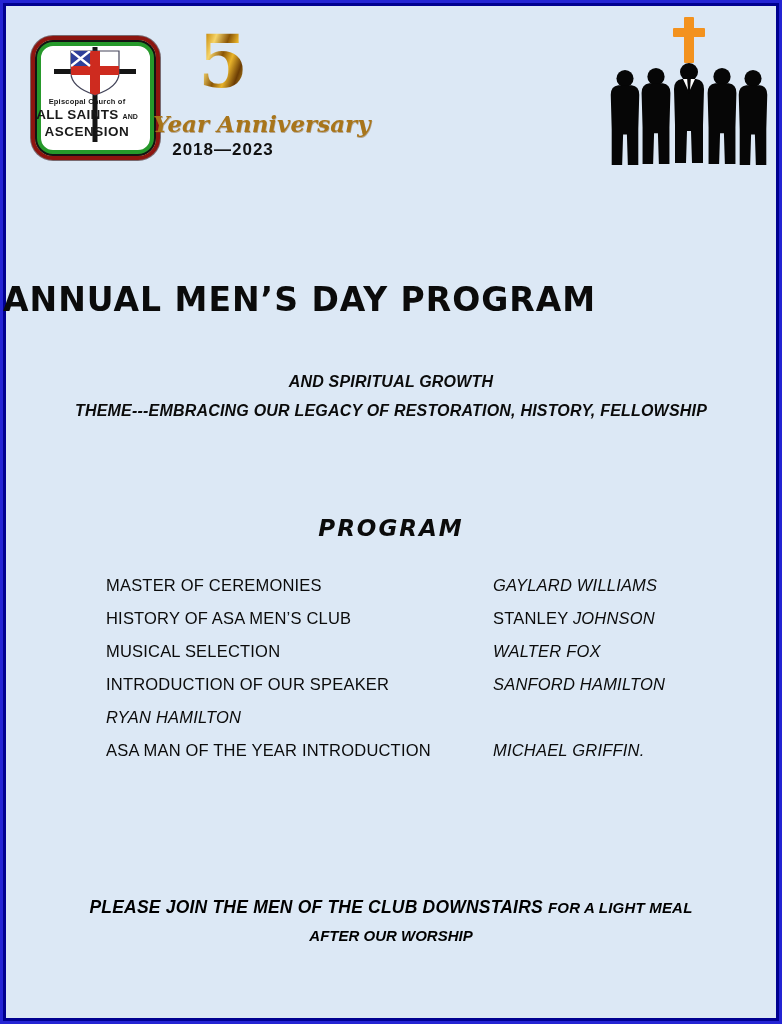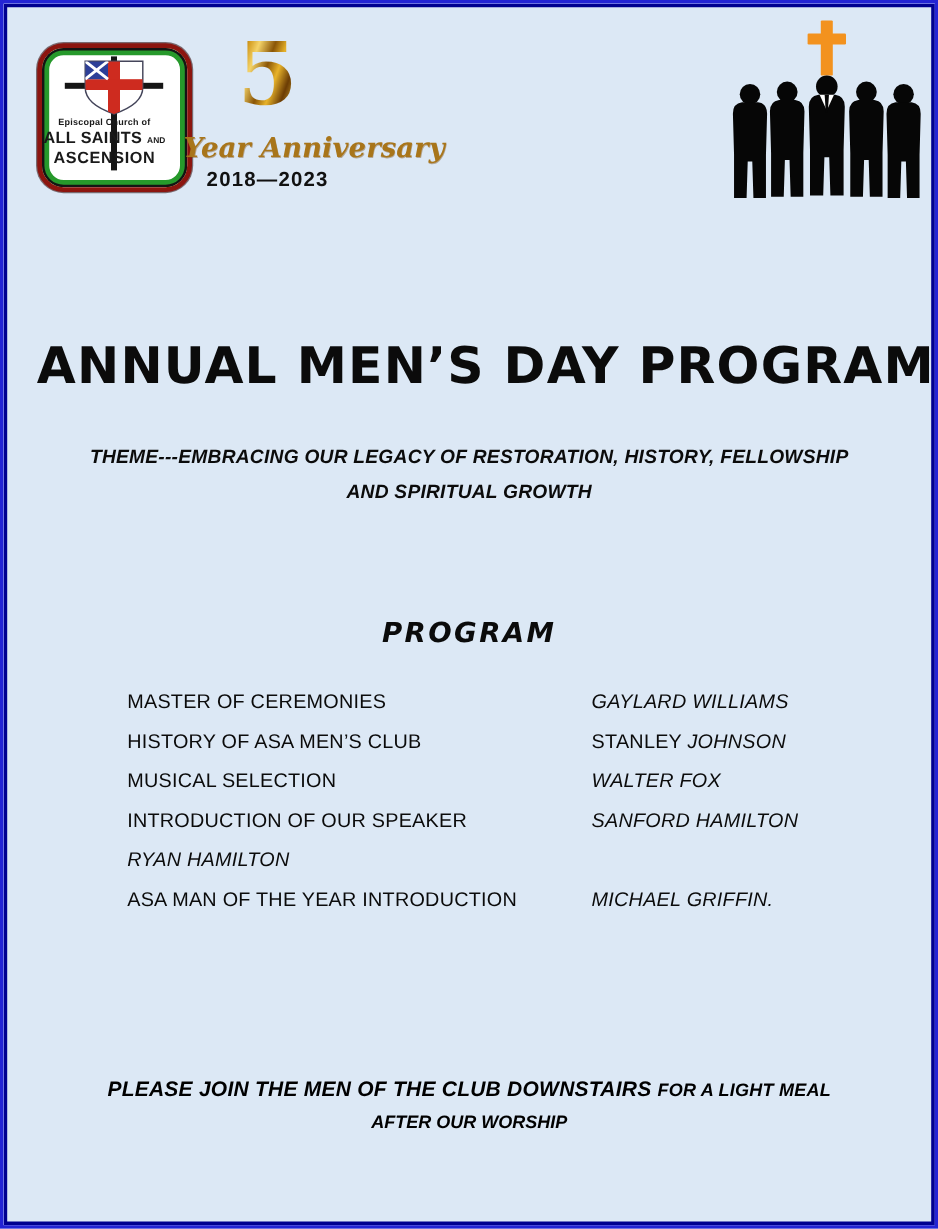--- a/index.html
+++ b/index.html
@@ -53,23 +53,23 @@
     text-shadow:0.5px 0.5px 0 rgba(120,70,5,.4);
   }
   .anniv-years { margin-top:5px; font-size:17px; font-weight:bold; letter-spacing:1px; color:#111;text-align:center; }
 
   
   .men-graphic { position:absolute; left:600px; top:10px; width:165px; height:152px; }
 
   
   .title {
     position:absolute; top:277px; left:0; right:0;
-    text-align:right;
+    text-align:left;
     font-family:"DejaVu Sans", sans-serif;
-    font-size:42px; font-weight:bold; letter-spacing:1px;
+    font-size:33px; font-weight:bold; letter-spacing:1px;
   }
   .theme {
     position:absolute; top:364px; left:30px; right:30px;
     text-align:center; font-size:16px; font-weight:bold; font-style:italic;
     line-height:29px; letter-spacing:0.2px;
   }
   .prog-head {
     position:absolute; top:512px; left:0; right:0;
     text-align:center;
     font-family:"DejaVu Sans", sans-serif;
@@ -149,22 +149,22 @@
           <path d="M-6,16 L0,29 L6,16 Z" fill="#ffffff"></path>
           <path d="M-1.8,16 L1.8,16 L0.8,31 L-0.8,31 Z" fill="#060606"></path>
         </g>
       </g>
     </svg>
   </div>
 
   <div class="title">ANNUAL MEN’S DAY PROGRAM</div>
 
   <div class="theme">
+    <div>AND SPIRITUAL GROWTH</div>
     <div>THEME---EMBRACING OUR LEGACY OF RESTORATION, HISTORY, FELLOWSHIP</div>
-    <div>AND SPIRITUAL GROWTH</div>
   </div>
 
   <div class="prog-head">PROGRAM</div>
 
   <div class="prog-list">
     <div class="prog-row">
       <span class="prog-role">MASTER OF CEREMONIES</span>
       <span class="prog-name it">GAYLARD WILLIAMS</span>
     </div>
     <div class="prog-row">

